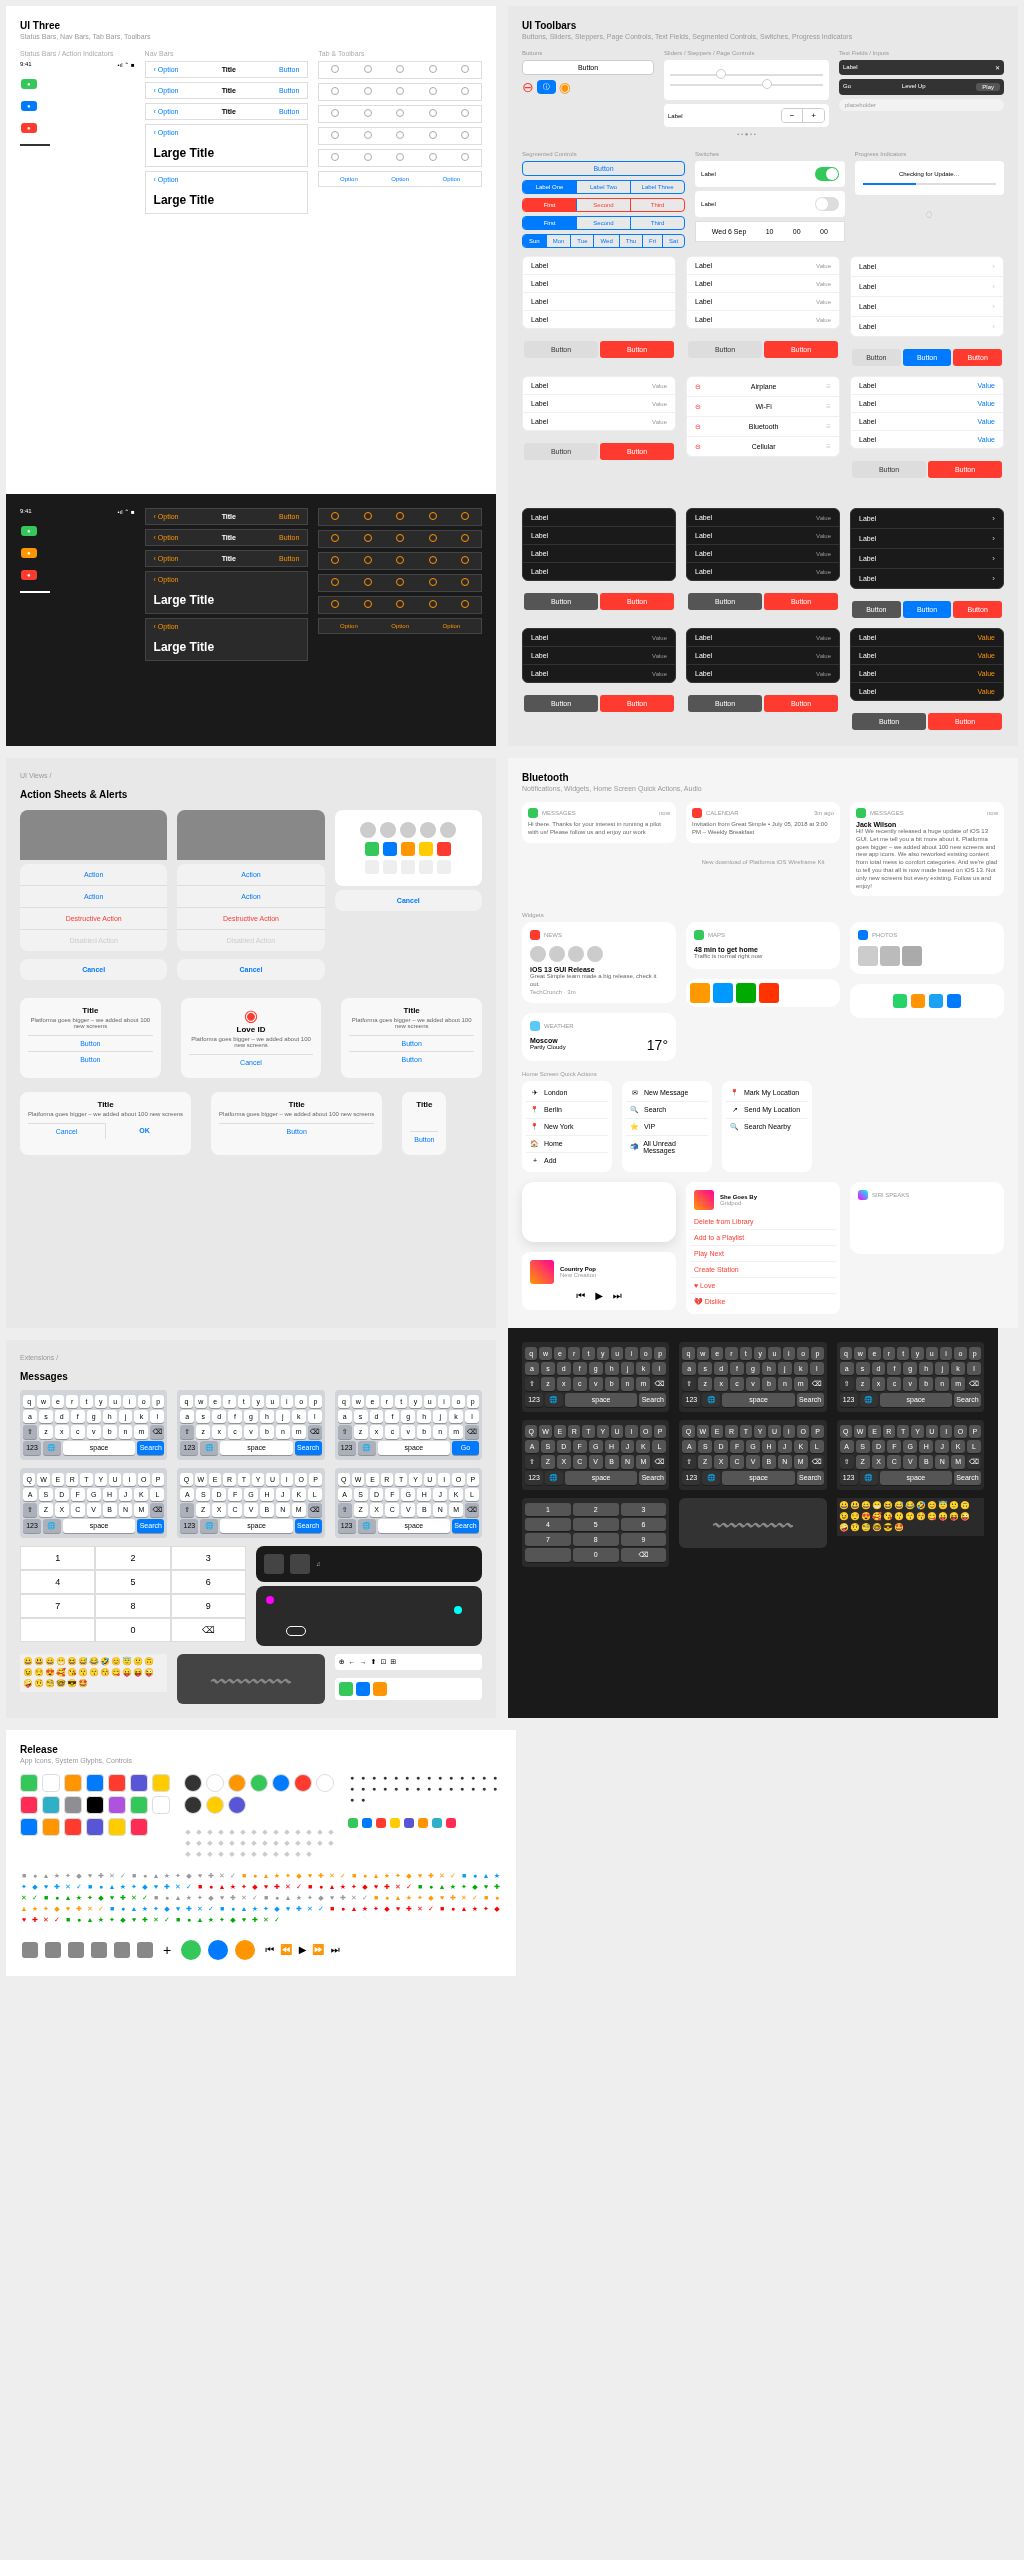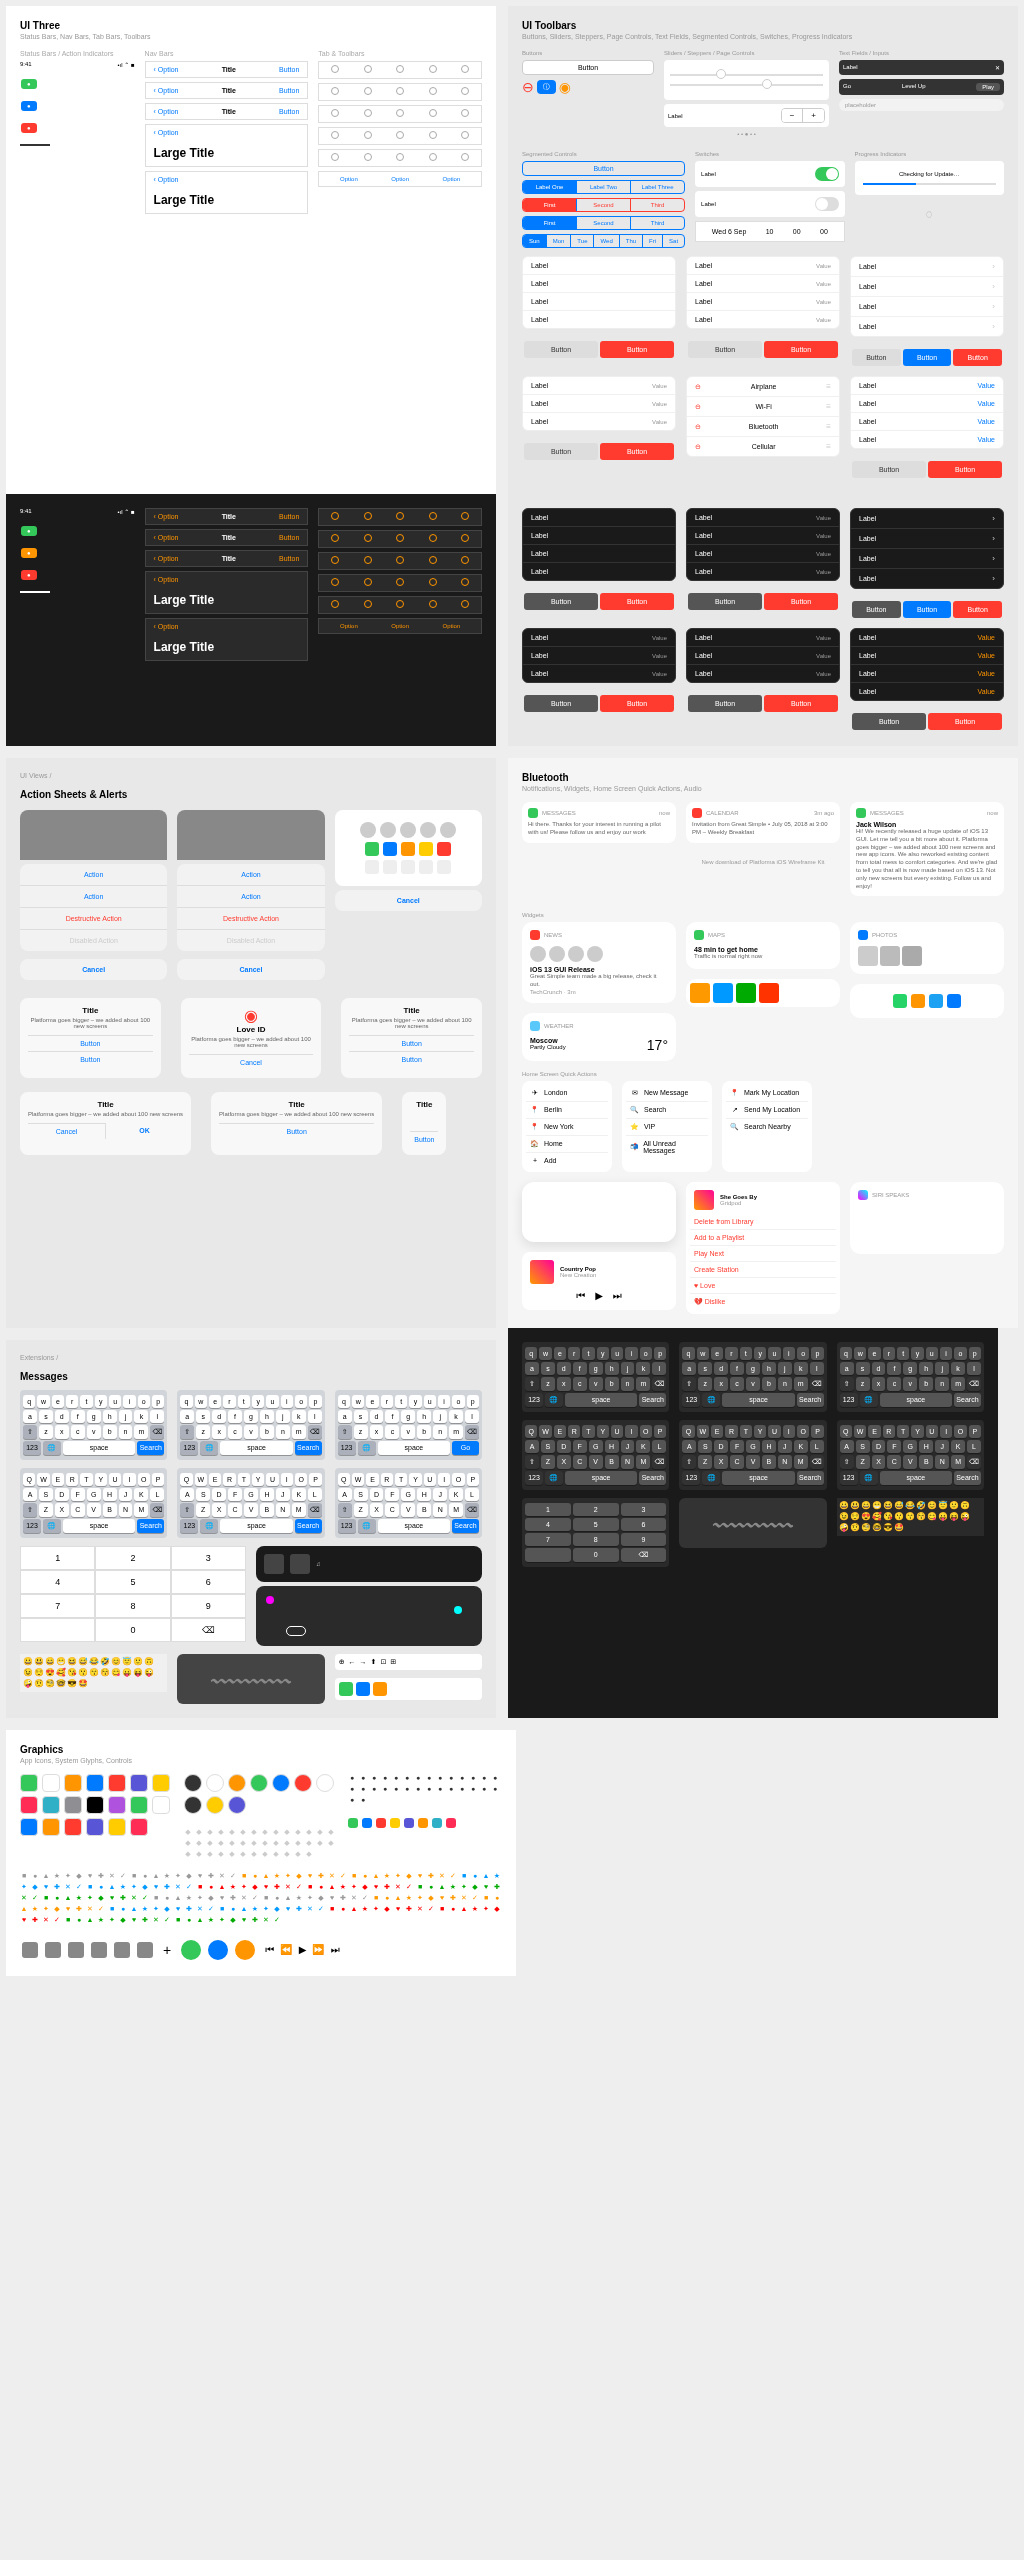--- a/index.html
+++ b/index.html
@@ -1823,21 +1823,21 @@
             <div class="emoji">🧐</div>
             <div class="emoji">🤓</div>
             <div class="emoji">😎</div>
             <div class="emoji">🤩</div>
           </div>
         </div>
   </div>
 </div>
 
 <div class="panel" style="width:510px">
-  <div class="section-title">Graphics</div>
+  <div class="section-title">Release</div>
   <div class="section-sub">App Icons, System Glyphs, Controls</div>
   <div class="cols">
     <div class="col">
       <div class="icon-grid" id="app-icons-1">
             <div class="app-icon" style="background: rgb(52, 199, 89); border: 1px solid rgb(221, 221, 221);"></div>
             <div class="app-icon" style="background: rgb(255, 255, 255); border: 1px solid rgb(221, 221, 221);"></div>
             <div class="app-icon" style="background: rgb(255, 149, 0); border: 1px solid rgb(221, 221, 221);"></div>
             <div class="app-icon" style="background: rgb(0, 122, 255); border: 1px solid rgb(221, 221, 221);"></div>
             <div class="app-icon" style="background: rgb(255, 59, 48); border: 1px solid rgb(221, 221, 221);"></div>
             <div class="app-icon" style="background: rgb(88, 86, 214); border: 1px solid rgb(221, 221, 221);"></div>

